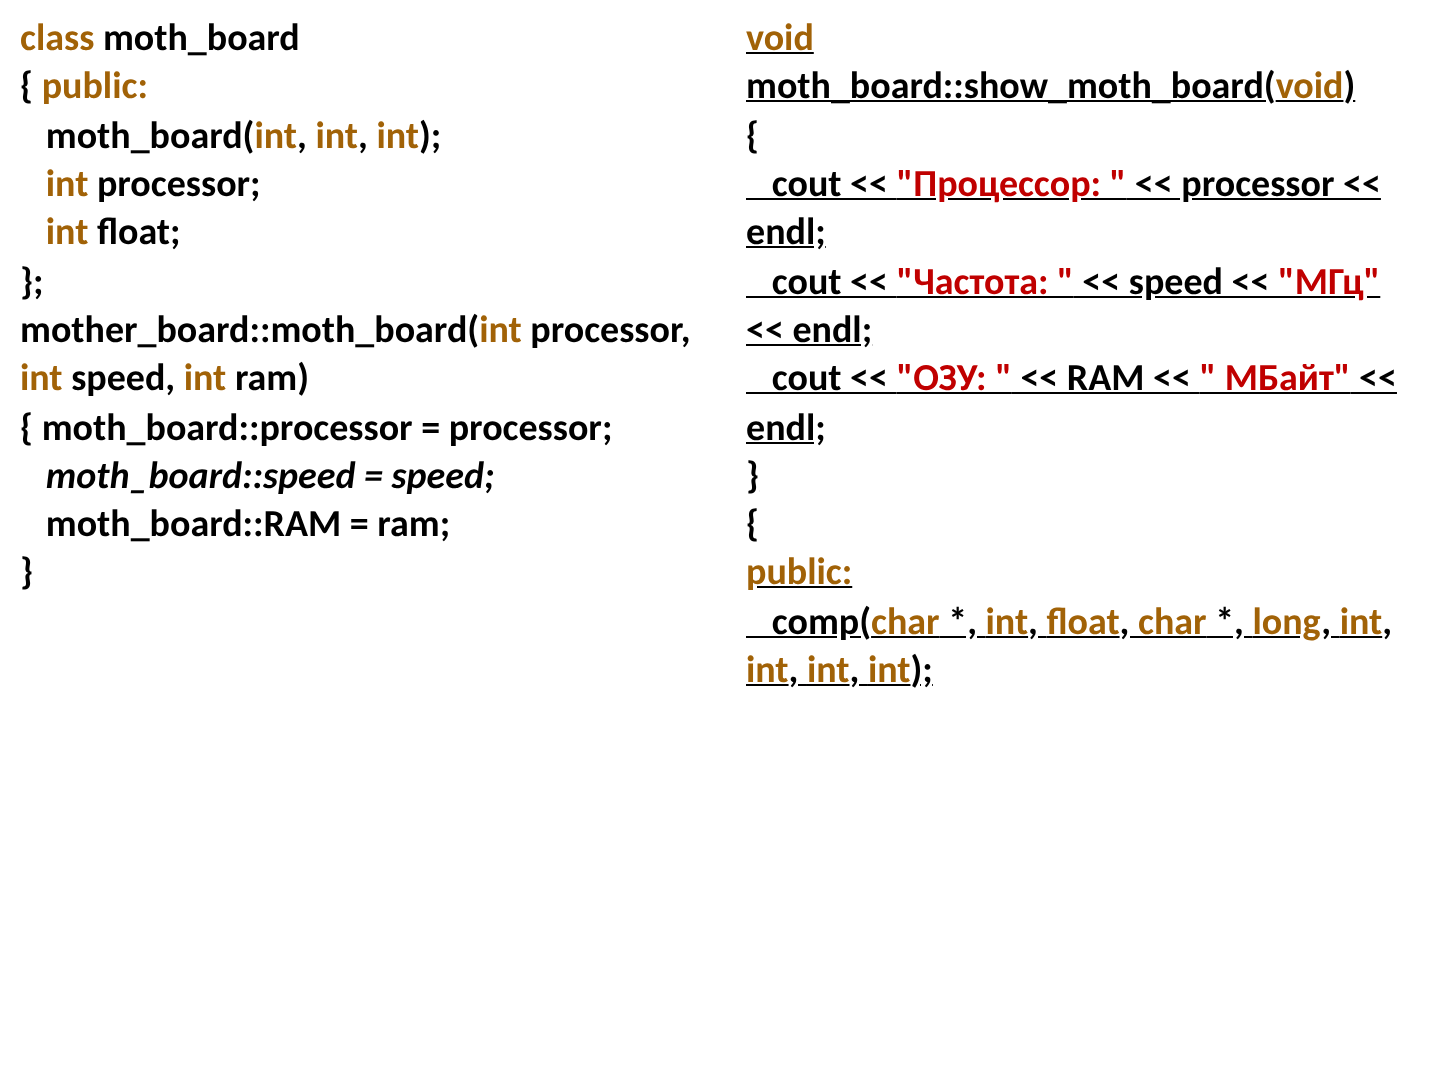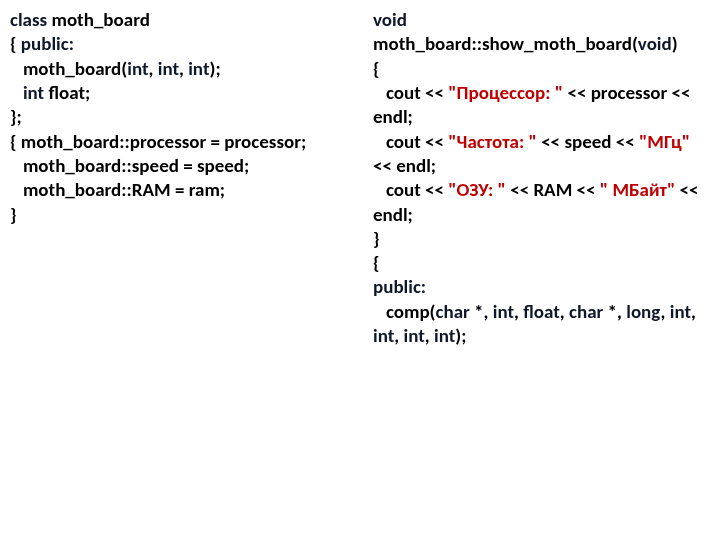--- a/index.html
+++ b/index.html
@@ -19,39 +19,42 @@
   .col {
     box-sizing: border-box;
   }
   .left {
     width: 51%;
     padding-right: 12px;
   }
   .right {
     width: 49%;
     padding-left: 6px;
+    text-decoration: underline;
   }
   .code {
     white-space: normal;
     word-wrap: break-word;
   }
-  .kw { color: #0f172a; }      
+  .kw { color: #a16207; }      
   .red { color: #c00000; }
 </style>
 </head>
 <body>
 
 <div class="col left code">
   <div><span class="kw">class</span><span> </span><span>moth_board</span></div>
   <div><span>{ </span><span class="kw">public:</span></div>
   <div><span style="white-space:pre;">   moth_board(</span><span class="kw">int</span><span>, </span><span class="kw">int</span><span>, </span><span class="kw">int</span><span>);</span></div>
+  <div><span style="white-space:pre;">   </span><span class="kw">int</span><span> processor;</span></div>
   <div><span style="white-space:pre;">   </span><span class="kw">int</span><span> float;</span></div>
   <div><span>};</span></div>
+  <div><span>mother_board::moth_board(</span><span class="kw">int</span><span> processor, </span><span class="kw">int</span><span> speed, </span><span class="kw">int</span><span> ram)</span></div>
   <div><span>{ moth_board::processor = processor;</span></div>
-  <div><span style="white-space:pre;">   moth_board::speed = speed;</span></div>
+  <div><span style="white-space:pre;font-style:italic;">   moth_board::speed = speed;</span></div>
   <div><span style="white-space:pre;">   moth_board::RAM = ram;</span></div>
   <div><span>}</span></div>
 </div>
 
 <div class="col right code">
   <div><span class="kw">void</span><span> moth_board::show_moth_board(</span><span class="kw">void</span><span>)</span></div>
   <div><span>{</span></div>
   <div><span style="white-space:pre;">   cout &lt;&lt; </span><span class="red">"Процессор: "</span><span> &lt;&lt; processor &lt;&lt; endl;</span></div>
   <div><span style="white-space:pre;">   cout &lt;&lt; </span><span class="red">"Частота: "</span><span> &lt;&lt; speed &lt;&lt; </span><span class="red">"МГц"</span><span> &lt;&lt; endl;</span></div>
   <div><span style="white-space:pre;">   cout &lt;&lt; </span><span class="red">"ОЗУ: "</span><span> &lt;&lt; RAM &lt;&lt; </span><span class="red">" МБайт"</span><span> &lt;&lt; endl;</span></div>

